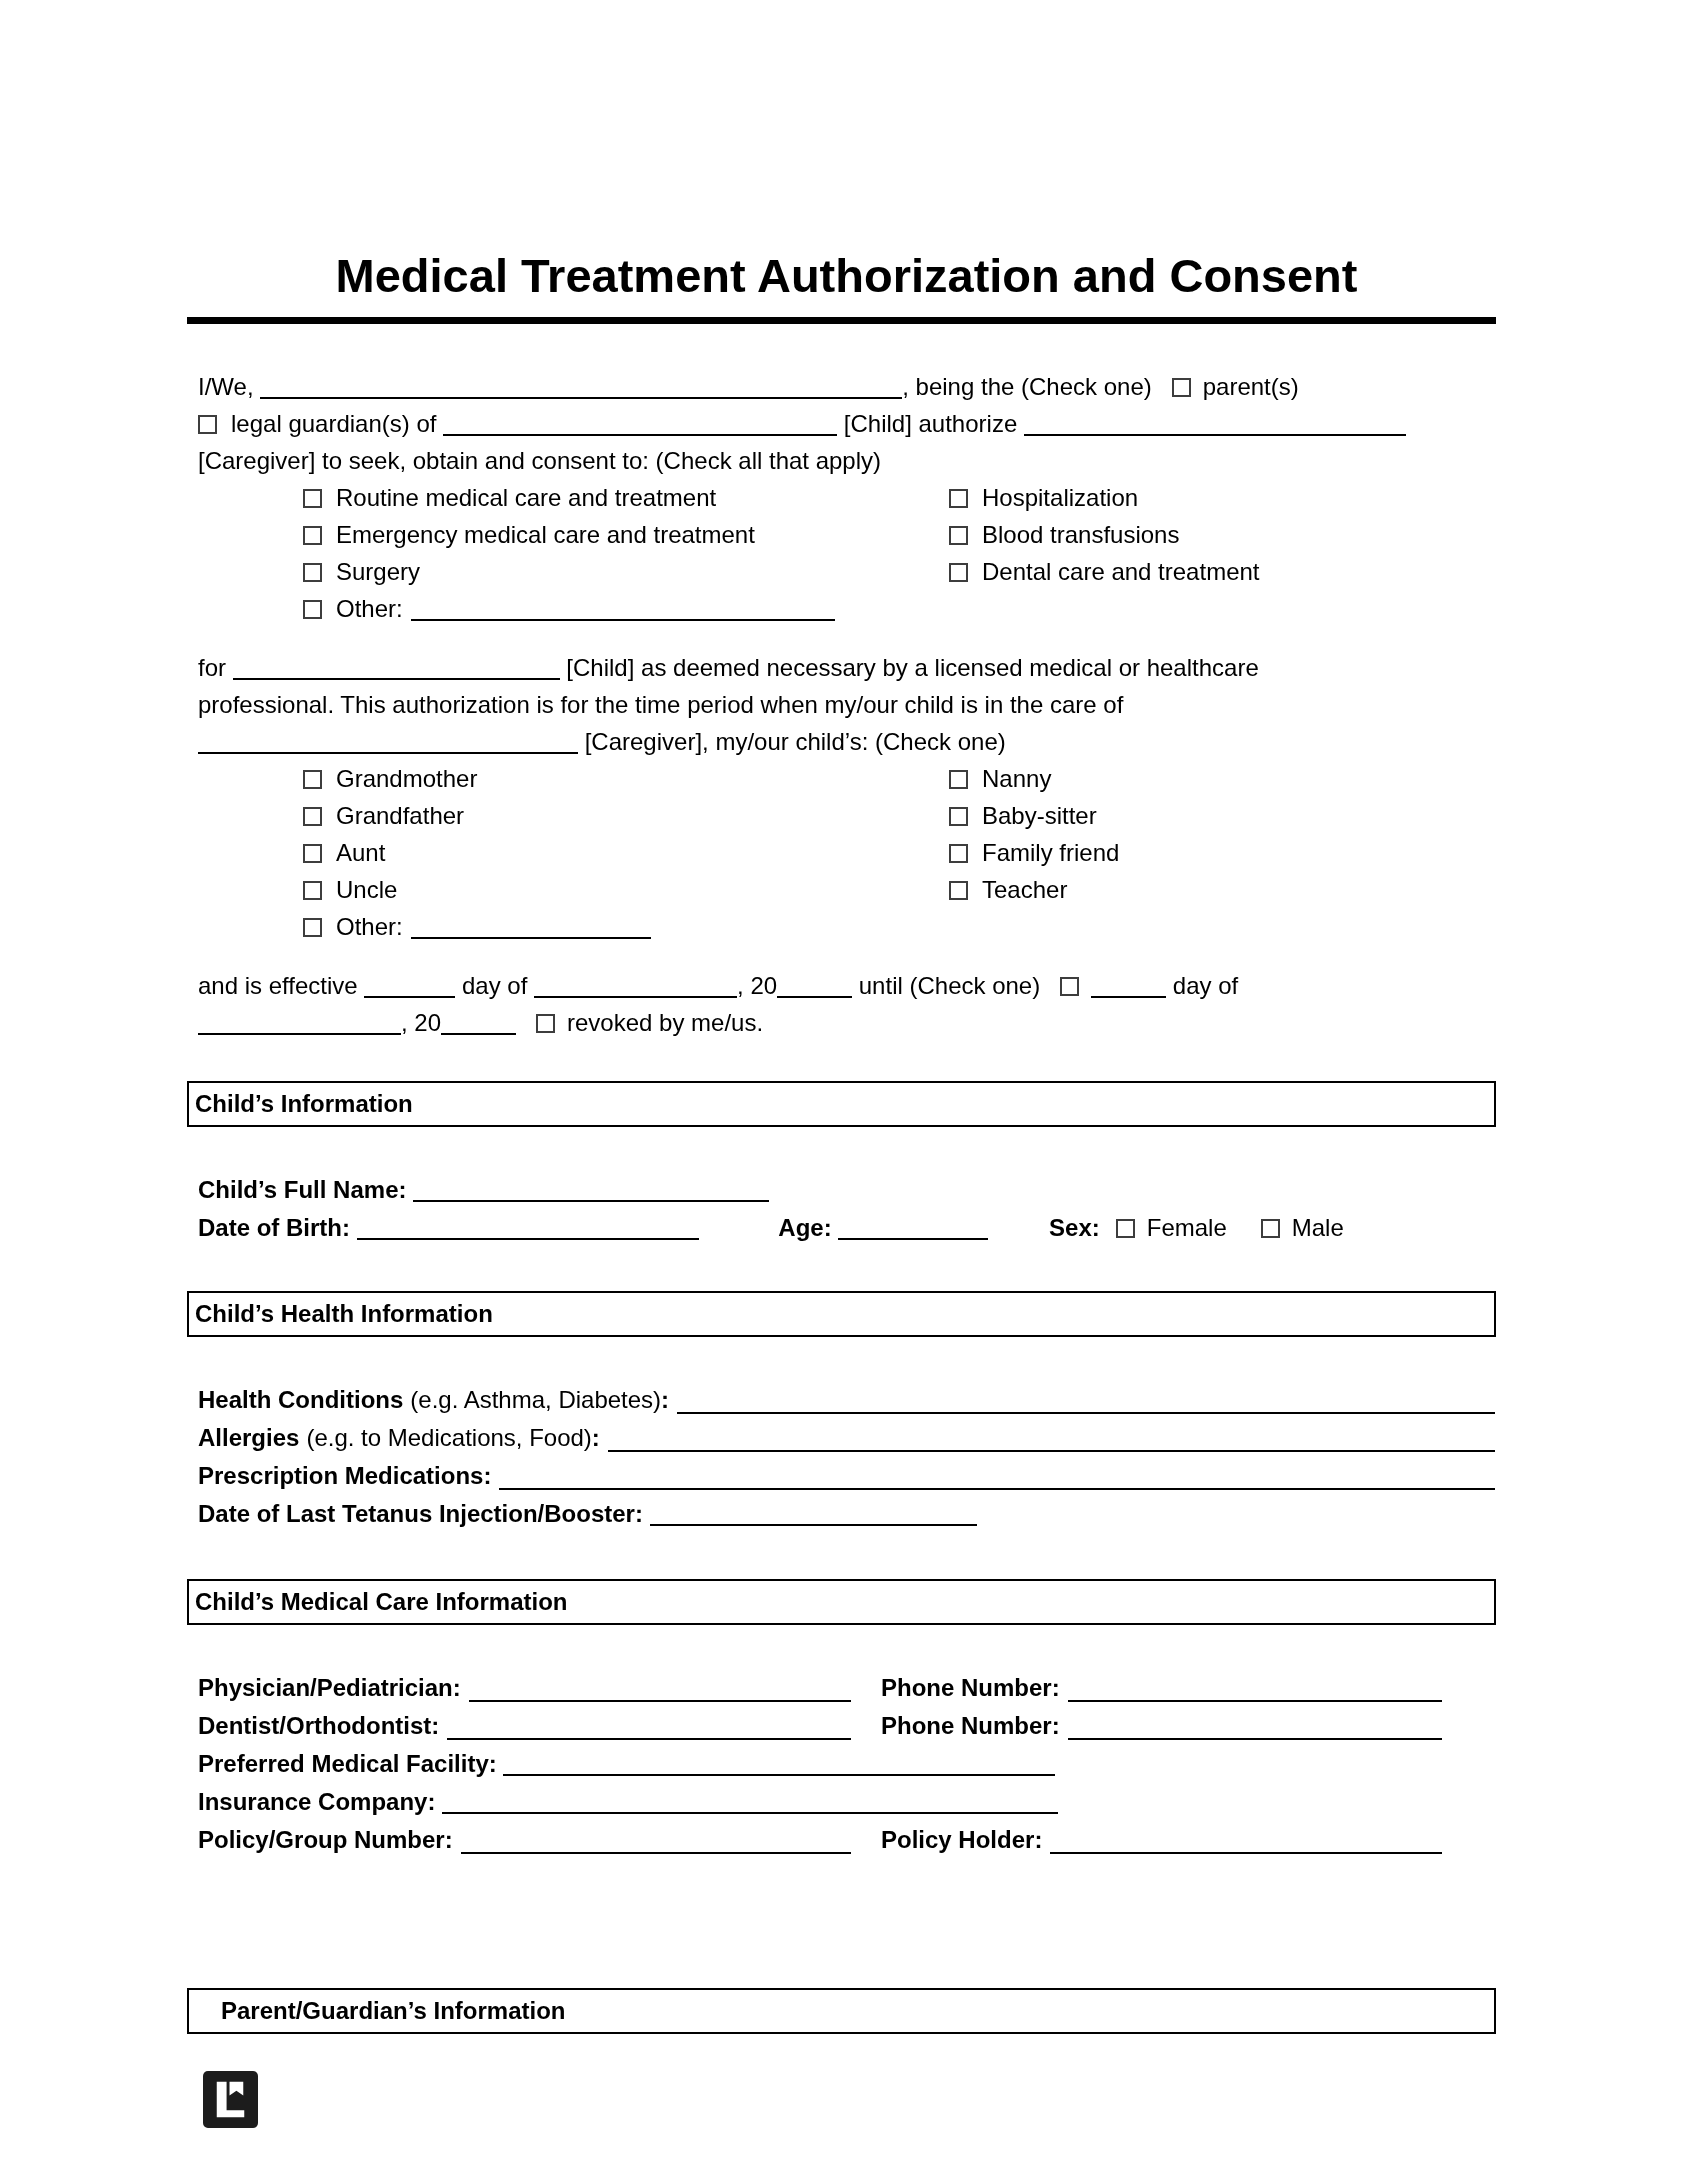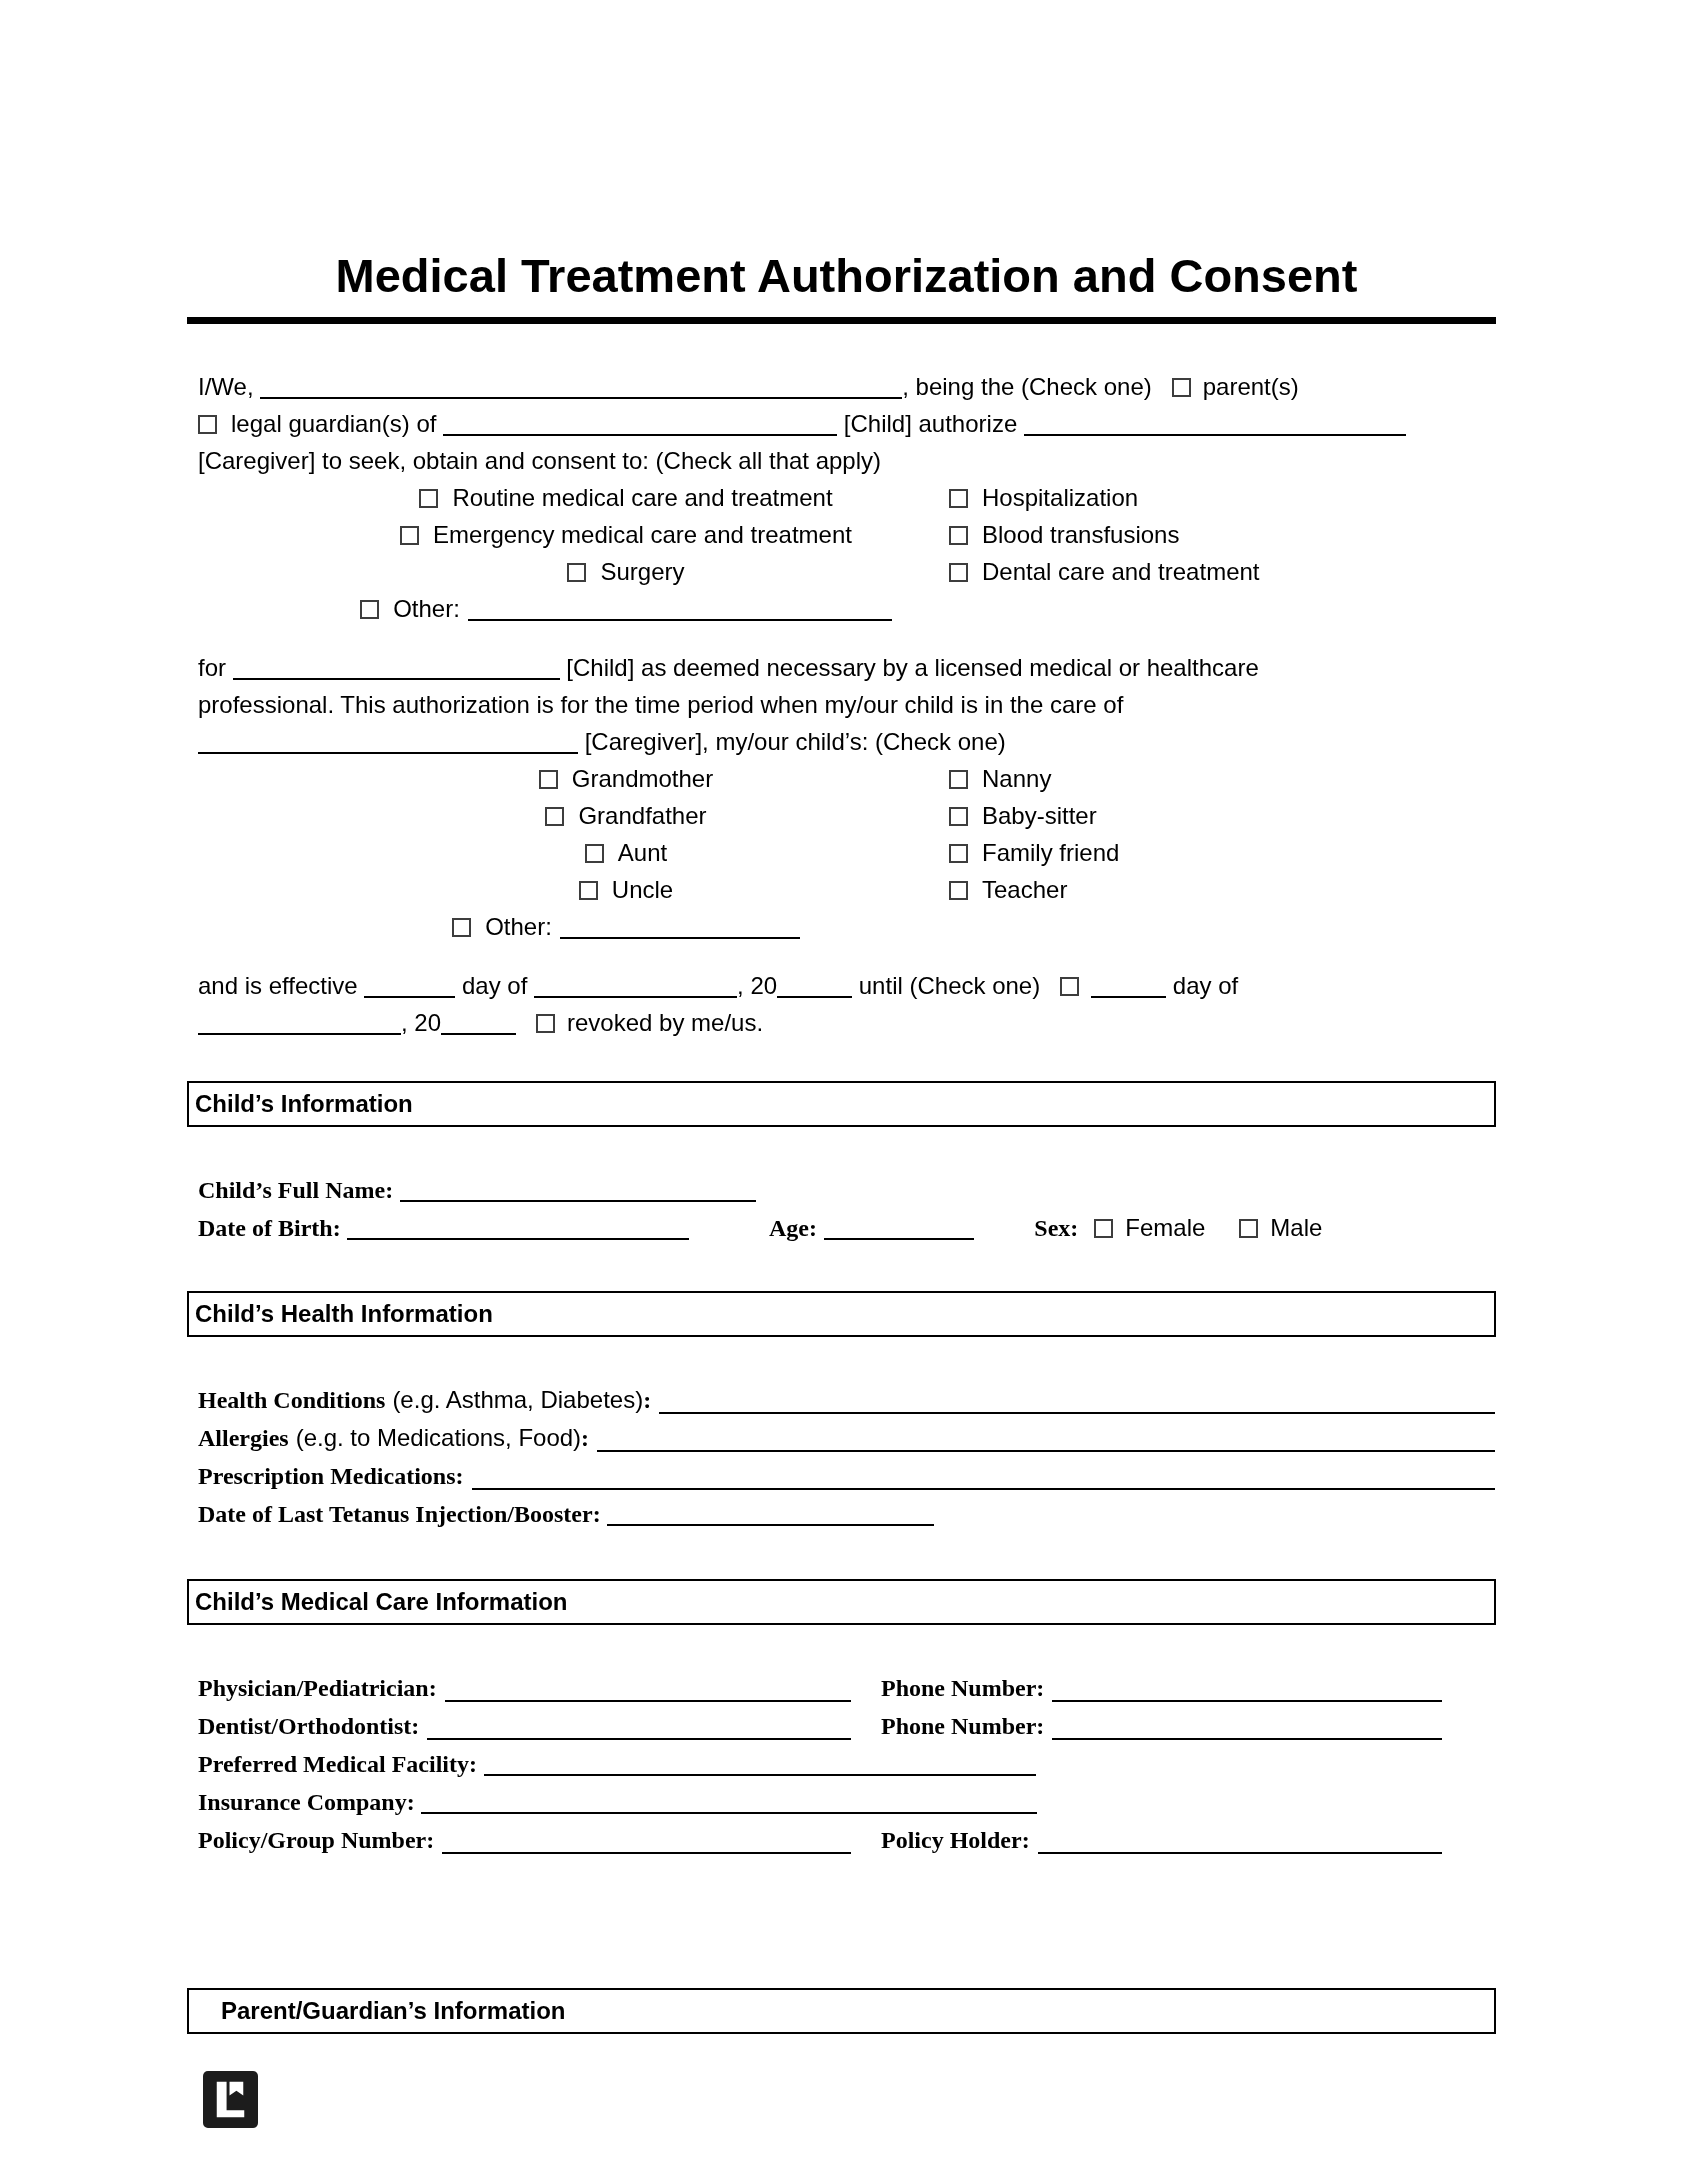--- a/index.html
+++ b/index.html
@@ -37,34 +37,34 @@
     display:inline-block;
     width:19px; height:19px;
     border:2px solid #3d3d3d;
     vertical-align:-2px;
     background:#fff;
   }
   .cb-join { margin-right:14px; }
   .cb-pre  { margin-left:20px; margin-right:12px; }
   .intro { margin-top:44px; }
   .cbrow { display:flex; margin-left:105px; }
-  .cbrow .cbcell-left { width:646px;text-align:center; }
+  .cbrow .cbcell-left { width:646px; }
   .para2 { margin-top:22px; }
   .para3 { margin-top:22px; }
   .secbox {
     border:2px solid #000;
     margin:40px 0 0 -11px;
     width:calc(100% + 12px);
     padding:7px 6px;
     font-size:24px; font-weight:bold;
     line-height:28px;
   }
   .fields { margin-top:44px; font-size:24px; }
   .frow { line-height:38px; white-space:nowrap; }
-  .b { font-weight:bold;font-family:Liberation Serif, serif; }
+  .b { font-weight:bold; }
   .fline { display:flex; align-items:flex-end; line-height:38px; }
   .fline .lbl { white-space:nowrap; }
   .fline .sp { margin-left:7px; }
   .fillblank {
     flex:1 1 auto;
     border-bottom:2px solid #000;
     margin:0 0 5px 8px;
     height:2px;
   }
   .twocol { display:flex; line-height:38px; }

